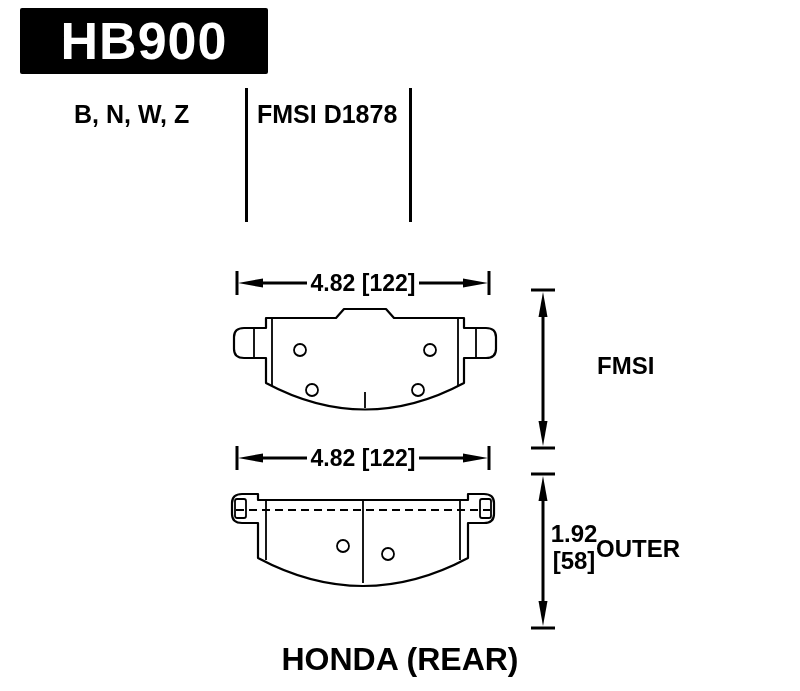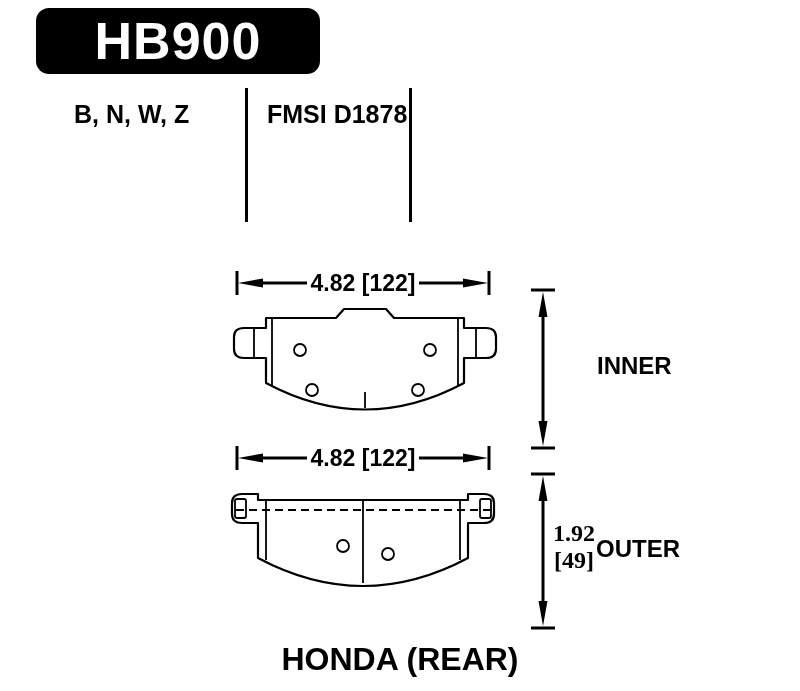--- a/index.html
+++ b/index.html
@@ -4,22 +4,22 @@
 <style>
   html,body { margin:0; padding:0; background:#fff; }
   .canvas {
     position:relative; width:800px; height:691px; background:#fff;
     font-family:"Liberation Sans", sans-serif; font-weight:bold; color:#000;
     overflow:hidden;
   }
   .canvas > * { position:absolute; }
 
   .badge {
-    left:36px; top:8px; width:284px; height:66px;
-    background:#000; border-radius:13px;
+    left:20px; top:8px; width:248px; height:66px;
+    background:#000; border-radius:2px;
     display:flex; align-items:center; justify-content:center;
   }
   .badge span { color:#fff; font-size:52px; letter-spacing:1px; }
 
   .hdr { font-size:25px; white-space:nowrap;text-align:right; }
   .vline { top:88px; width:3px; height:134px; background:#000; }
 
   .dim-h { width:256px; height:36px; display:flex; align-items:center; justify-content:center; }
   .dim-h svg { position:absolute; left:0; top:0; }
   .dim-h svg line { stroke:#000; }
@@ -42,21 +42,21 @@
 <body>
 
 <div class="canvas">
 
   <div class="badge">
     <span>HB900</span>
   </div>
 
   <div class="hdr" style="left:74px; top:100px;">B, N, W, Z</div>
   <div class="vline" style="left:245px;"></div>
-  <div class="hdr" style="left:267px; top:100px;">FMSI D1878</div>
+  <div class="hdr" style="left:257px; top:100px;">FMSI D1878</div>
   <div class="vline" style="left:409px;"></div>
 
   <div class="dim-h" style="left:235px; top:265px;">
     <svg width="256" height="36" viewBox="0 0 256 36">
       <line x1="2" y1="6" x2="2" y2="30" stroke-width="3"></line>
       <line x1="254" y1="6" x2="254" y2="30" stroke-width="3"></line>
       <polygon points="3,18 28,13.5 28,22.5"></polygon>
       <line x1="26" y1="18" x2="72" y2="18" stroke-width="3"></line>
       <polygon points="253,18 228,13.5 228,22.5"></polygon>
       <line x1="184" y1="18" x2="230" y2="18" stroke-width="3"></line>
@@ -79,21 +79,21 @@
 
   <div class="dim-v" style="left:526px; top:288px;">
     <svg width="34" height="162" viewBox="0 0 34 162">
       <line x1="5" y1="2" x2="29" y2="2" stroke-width="3"></line>
       <line x1="5" y1="160" x2="29" y2="160" stroke-width="3"></line>
       <polygon points="17,4 12.5,29 21.5,29"></polygon>
       <polygon points="17,158 12.5,133 21.5,133"></polygon>
       <line x1="17" y1="27" x2="17" y2="135" stroke-width="3"></line>
     </svg>
   </div>
-  <div class="side-label" style="left:597px; top:352px;">INNER</div>
+  <div class="side-label" style="left:597px; top:352px;">FMSI</div>
 
   <div class="dim-h" style="left:235px; top:440px;">
     <svg width="256" height="36" viewBox="0 0 256 36">
       <line x1="2" y1="6" x2="2" y2="30" stroke-width="3"></line>
       <line x1="254" y1="6" x2="254" y2="30" stroke-width="3"></line>
       <polygon points="3,18 28,13.5 28,22.5"></polygon>
       <line x1="26" y1="18" x2="72" y2="18" stroke-width="3"></line>
       <polygon points="253,18 228,13.5 228,22.5"></polygon>
       <line x1="184" y1="18" x2="230" y2="18" stroke-width="3"></line>
     </svg>
@@ -114,21 +114,21 @@
 
   <div class="dim-v" style="left:526px; top:472px;">
     <svg width="34" height="158" viewBox="0 0 34 158">
       <line x1="5" y1="2" x2="29" y2="2" stroke-width="3"></line>
       <line x1="5" y1="156" x2="29" y2="156" stroke-width="3"></line>
       <polygon points="17,4 12.5,29 21.5,29"></polygon>
       <polygon points="17,154 12.5,129 21.5,129"></polygon>
       <line x1="17" y1="27" x2="17" y2="131" stroke-width="3"></line>
     </svg>
   </div>
-  <div class="vtext" style="left:548px; top:520px;font-family:Liberation Serif, serif;">
+  <div class="vtext" style="left:548px; top:520px;">
     <div>1.92</div>
-    <div>[49]</div>
+    <div>[58]</div>
   </div>
   <div class="side-label" style="left:596px; top:535px;">OUTER</div>
 
   <div class="footer">HONDA (REAR)</div>
 
 </div>
 
 </body></html>

